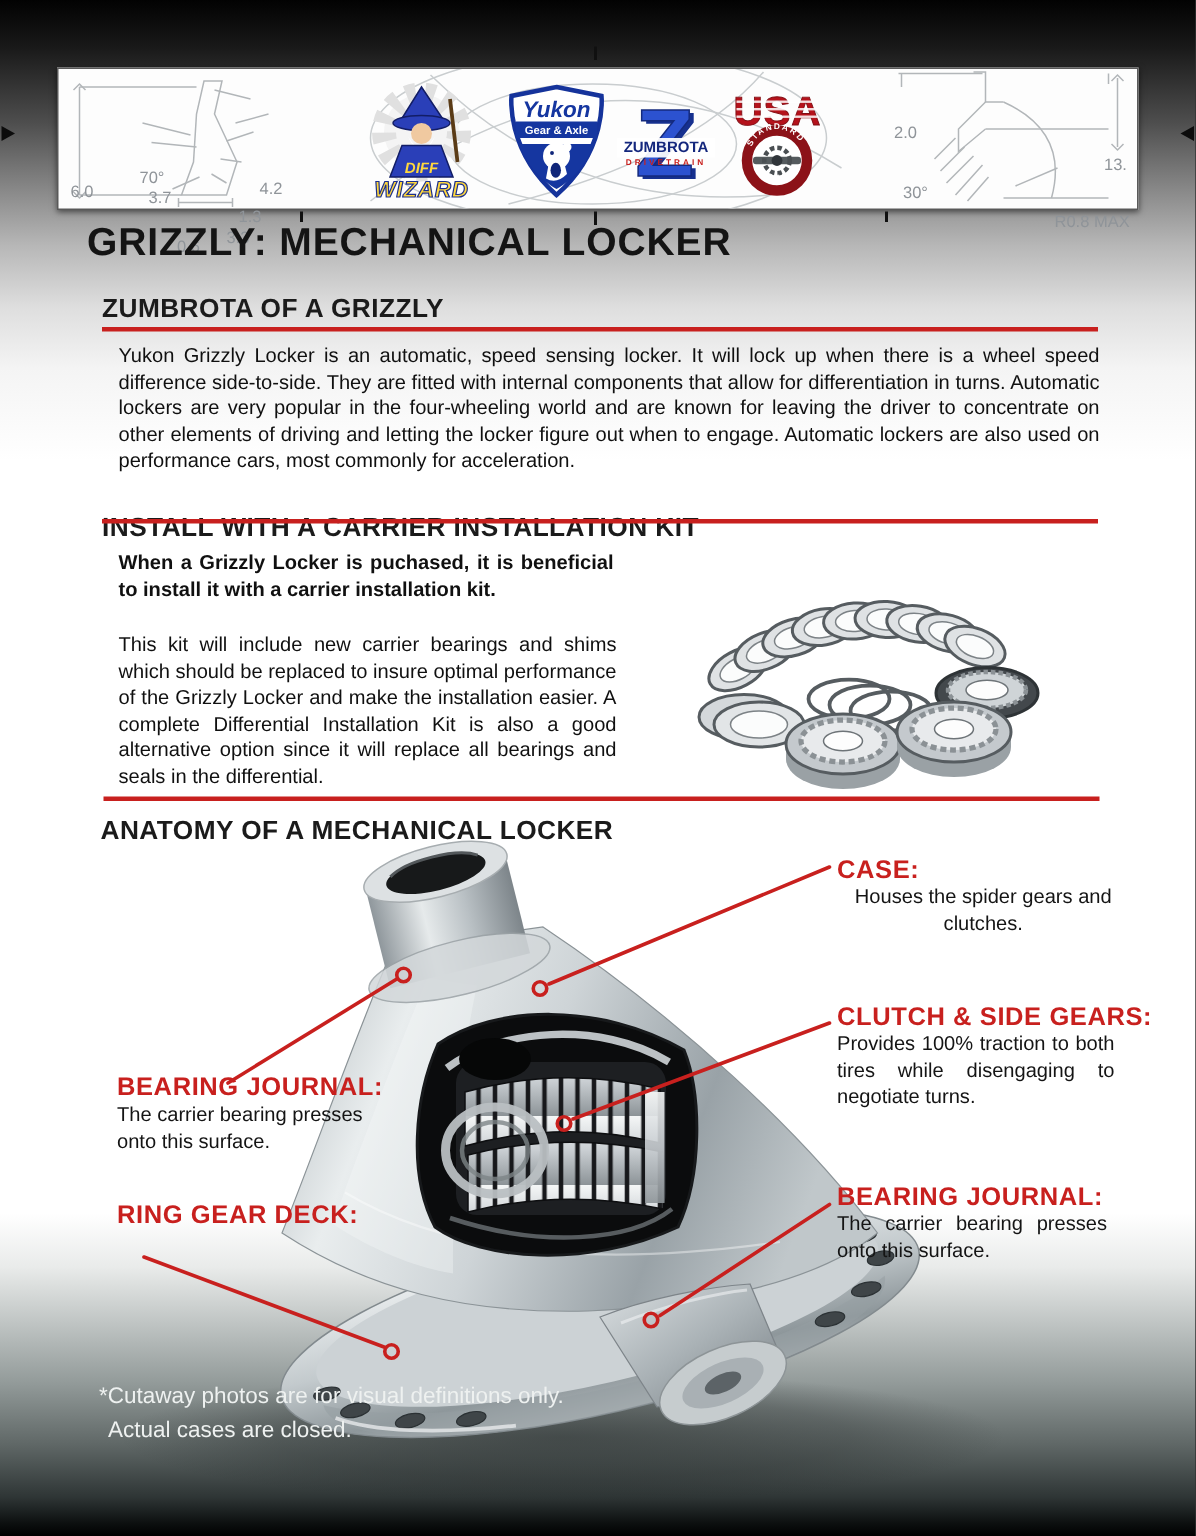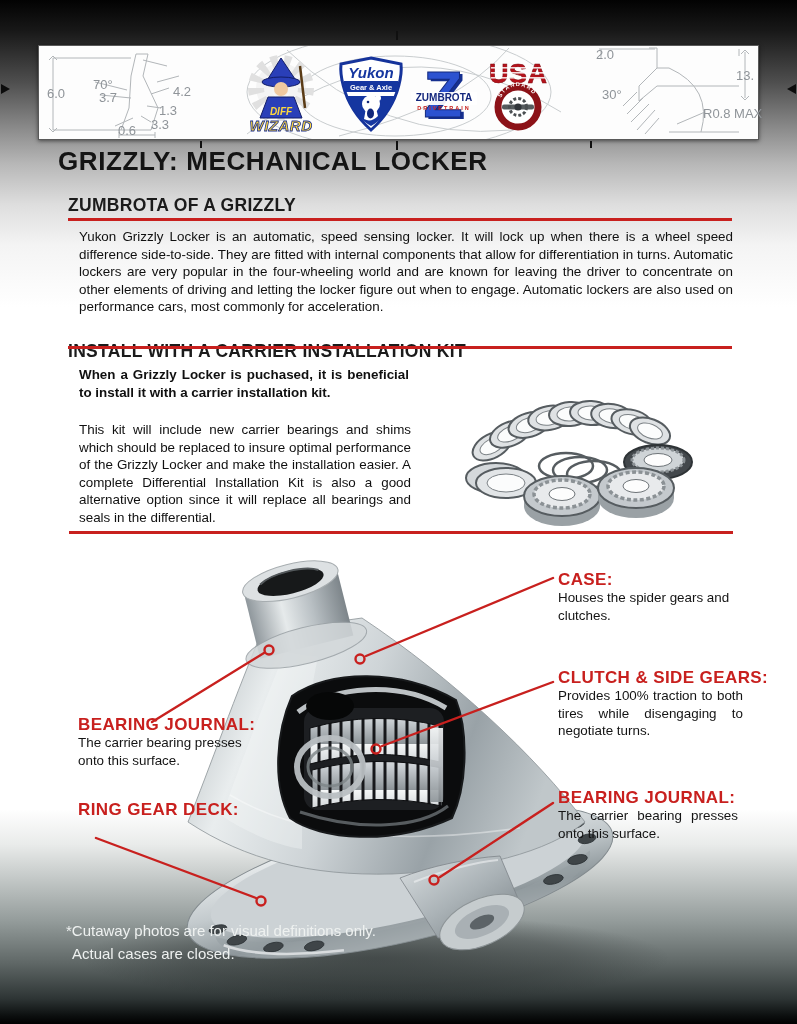--- a/index.html
+++ b/index.html
@@ -5,21 +5,21 @@
   html,body{margin:0;padding:0;background:#333;}
   .page{position:relative;width:797px;height:1024px;overflow:hidden;margin:0 auto;
     font-family:"Liberation Sans",sans-serif;
     background:linear-gradient(180deg,
       #020202 0%, #181818 3%, #4e4e4e 8%, #8a8a8a 12.5%, #b7b7b7 16%,
       #dedede 20%, #f4f4f4 24%, #ffffff 30%, #ffffff 79%, #e9ebea 82.5%,
       #c1c6c5 86%, #939b9a 90%, #606867 94%, #2e3535 97.5%, #0c0f0f 99.2%, #000 100%);}
   
   .banner{position:absolute;left:38px;top:45px;width:719px;height:93px;background:#fdfdfd;
     border:1px solid #595959;box-shadow:0 1px 4px rgba(0,0,0,.55);}
-  .dim{position:absolute;font-size:13px;color:#8f9499;white-space:nowrap;}
+  .dim{position:absolute;font-size:11px;color:#8f9499;white-space:nowrap;margin-top:36px;}
   .cropmark{position:absolute;background:#101010;}
   .tri-r{position:absolute;width:0;height:0;border-top:5px solid transparent;border-bottom:5px solid transparent;border-left:9px solid #0c0c0c;}
   .tri-l{position:absolute;width:0;height:0;border-top:5px solid transparent;border-bottom:5px solid transparent;border-right:9px solid #0c0c0c;}
   
   .h-main{position:absolute;left:58px;top:146px;font-size:26px;font-weight:bold;color:#141414;letter-spacing:.6px;white-space:nowrap;}
   .h-sec{position:absolute;font-size:17.5px;font-weight:bold;color:#1b1b1b;letter-spacing:.3px;white-space:nowrap;}
   .rule{position:absolute;height:3px;background:#c8201e;}
   .body-text{position:absolute;font-size:13.4px;line-height:17.6px;color:#101010;text-align:justify;}
   .lead{font-weight:bold;}
   .kit-label{position:absolute;font-size:13.5px;font-weight:bold;color:#c8201e;letter-spacing:.4px;text-align:center;}
@@ -228,20 +228,21 @@
     <g>
       <path d="M136 100 a38 20 0 0 1 76 0 l0 10 a38 20 0 0 1 -76 0 Z" fill="#9aa1a5"></path>
       <ellipse cx="174" cy="100" rx="38" ry="20" fill="#c4c9cd" stroke="#565c60" stroke-width="2"></ellipse>
       <ellipse cx="174" cy="98" rx="28" ry="14" fill="#e8eaec" stroke="#8b9195" stroke-dasharray="4 2.5" stroke-width="3.5"></ellipse>
       <ellipse cx="174" cy="98" rx="13" ry="6.5" fill="#fdfdfd" stroke="#6e7478"></ellipse>
     </g>
   </svg>
 
   <div class="rule" style="left:69px;top:531px;width:664px;"></div>
 
+  <div class="h-sec" style="left:67px;top:543px;">ANATOMY OF A MECHANICAL LOCKER</div>
 
   <svg width="797" height="440" viewBox="0 0 797 440" style="position:absolute;left:0;top:560px;">
     <defs>
       <linearGradient id="gCone" x1="0" y1="0" x2="1" y2="0.25">
         <stop offset="0" stop-color="#a9b1b5"></stop>
           <stop offset="0.25" stop-color="#e9edee"></stop>
         <stop offset="0.5" stop-color="#ced4d7"></stop>
           <stop offset="0.78" stop-color="#99a2a7"></stop>
         <stop offset="1" stop-color="#c0c7ca"></stop>
       </linearGradient>
@@ -345,21 +346,21 @@
     <g fill="none" stroke="#c8201e" stroke-width="2.4">
       <circle cx="269" cy="90" r="4.5"></circle>
       <circle cx="360" cy="99" r="4.5"></circle>
       <circle cx="376" cy="189" r="4.5"></circle>
       <circle cx="434" cy="320" r="4.5"></circle>
       <circle cx="261" cy="341" r="4.5"></circle>
     </g>
   </svg>
 
   <div class="co-label" style="left:558px;top:570px;">CASE:</div>
-  <div class="co-text" style="left:558px;top:589px;width:195px;">Houses the spider gears and clutches.</div>
+  <div class="co-text" style="left:558px;top:589px;width:195px;text-align:center;">Houses the spider gears and clutches.</div>
 
   <div class="co-label" style="left:558px;top:668px;">CLUTCH &amp; SIDE GEARS:</div>
   <div class="co-text just" style="left:558px;top:687px;width:185px;">Provides 100% traction to both tires while disengaging to negotiate turns.</div>
 
   <div class="co-label" style="left:558px;top:788px;">BEARING JOURNAL:</div>
   <div class="co-text just" style="left:558px;top:807px;width:180px;">The carrier bearing presses onto this surface.</div>
 
   <div class="co-label" style="left:78px;top:715px;">BEARING JOURNAL:</div>
   <div class="co-text" style="left:78px;top:734px;width:175px;">The carrier bearing presses onto this surface.</div>
 

